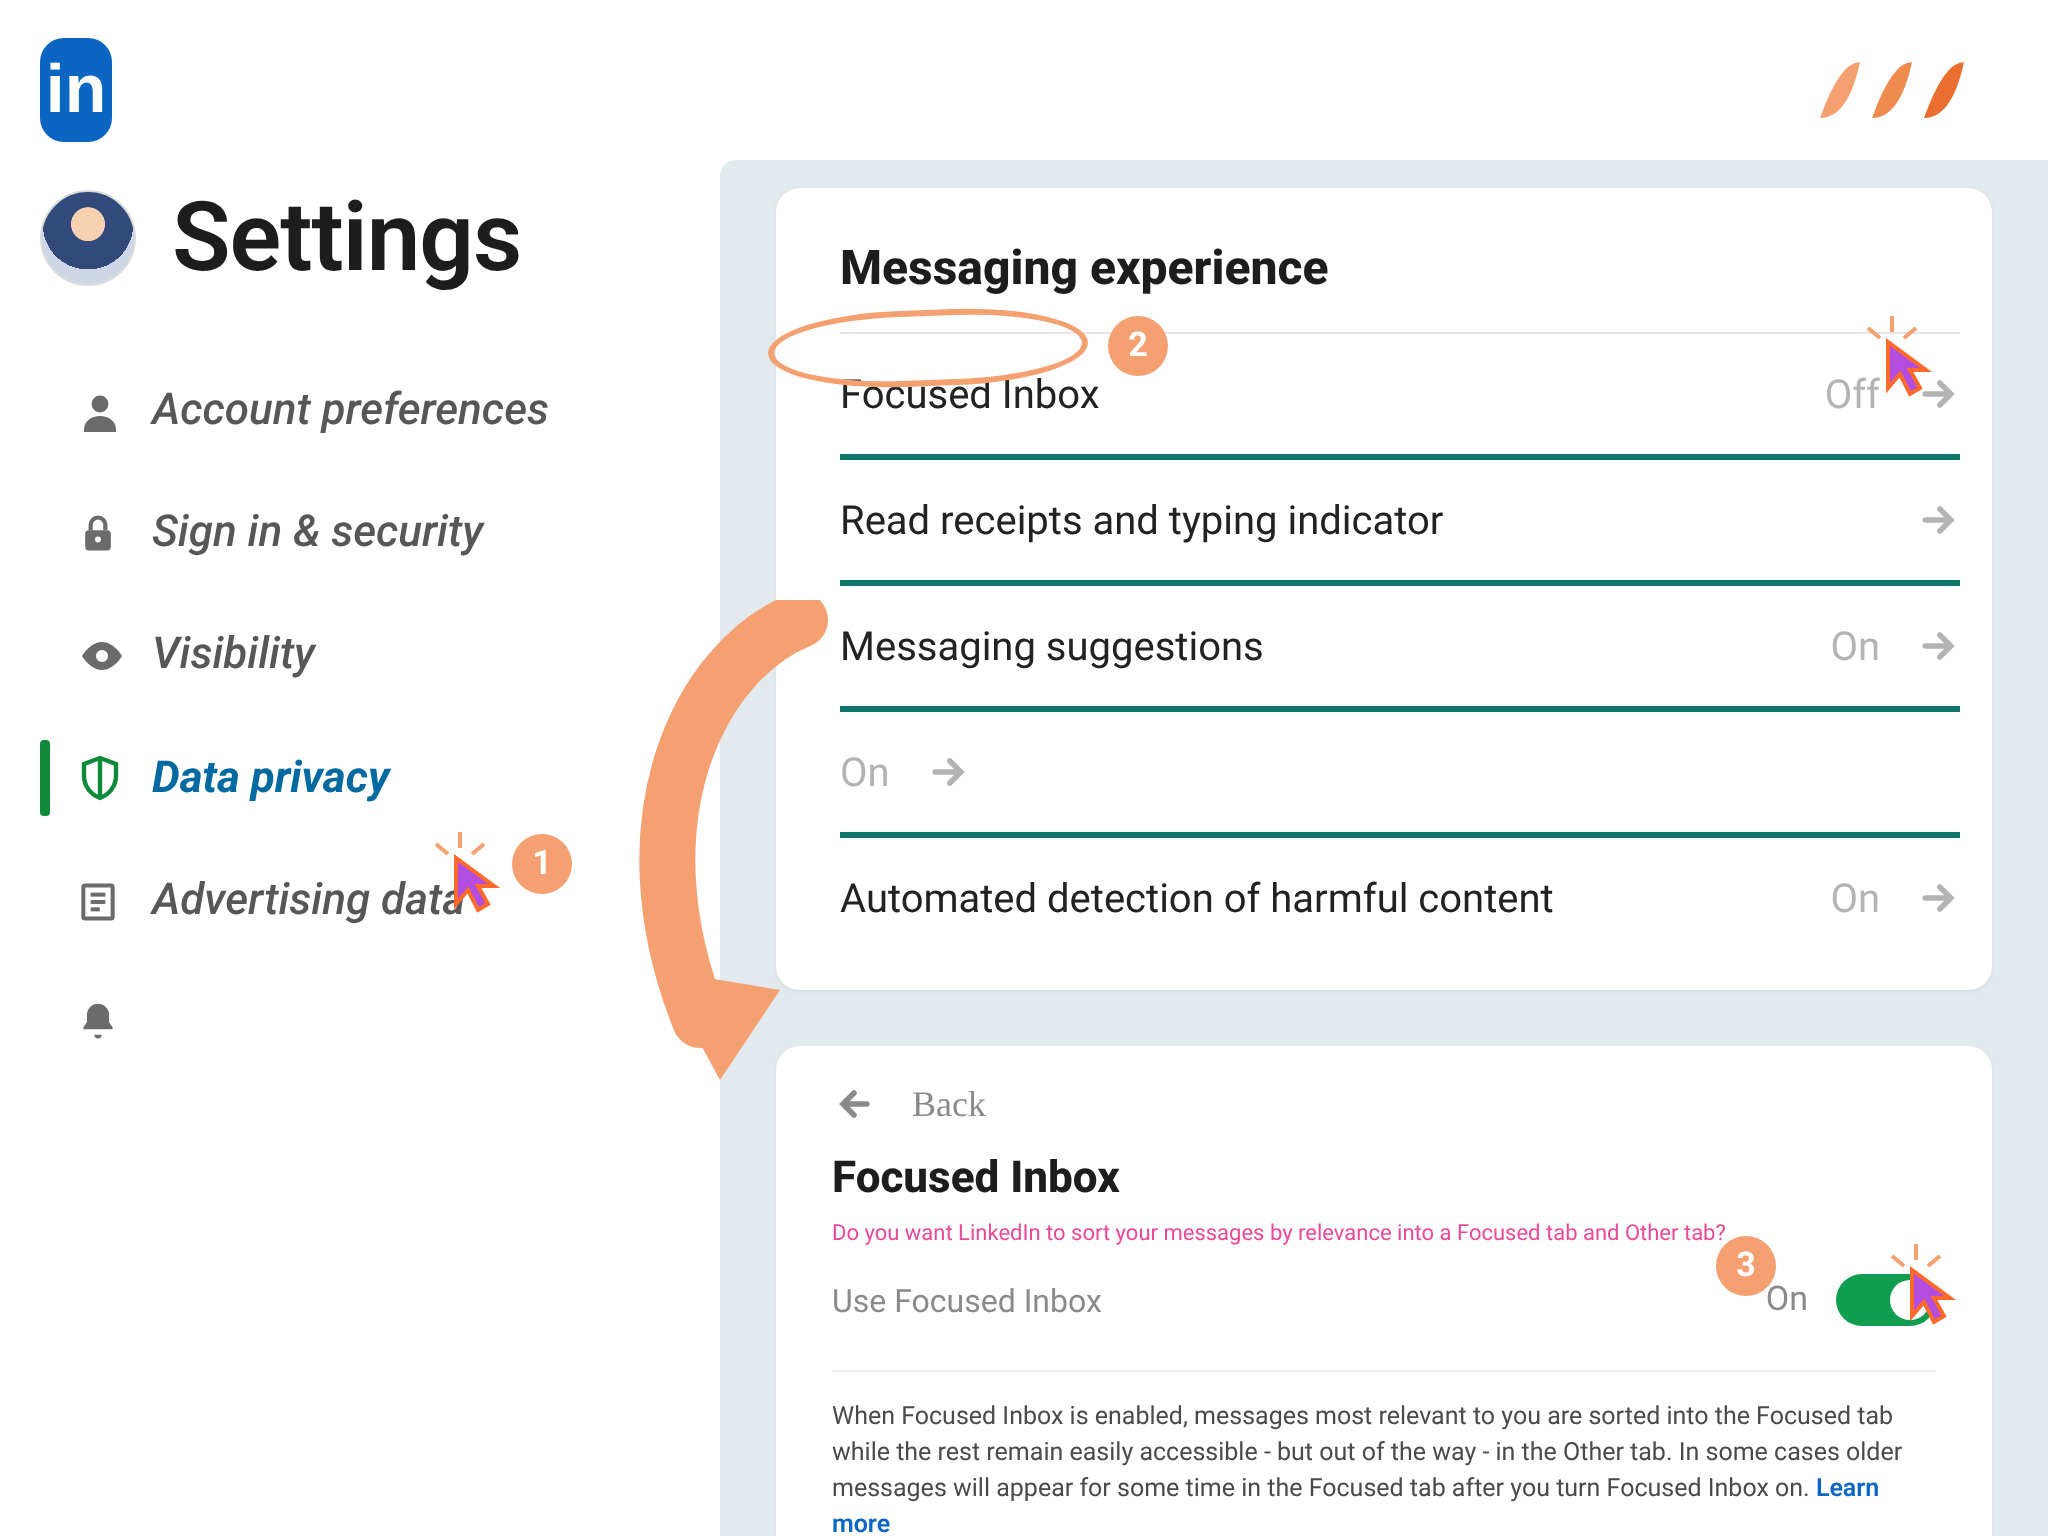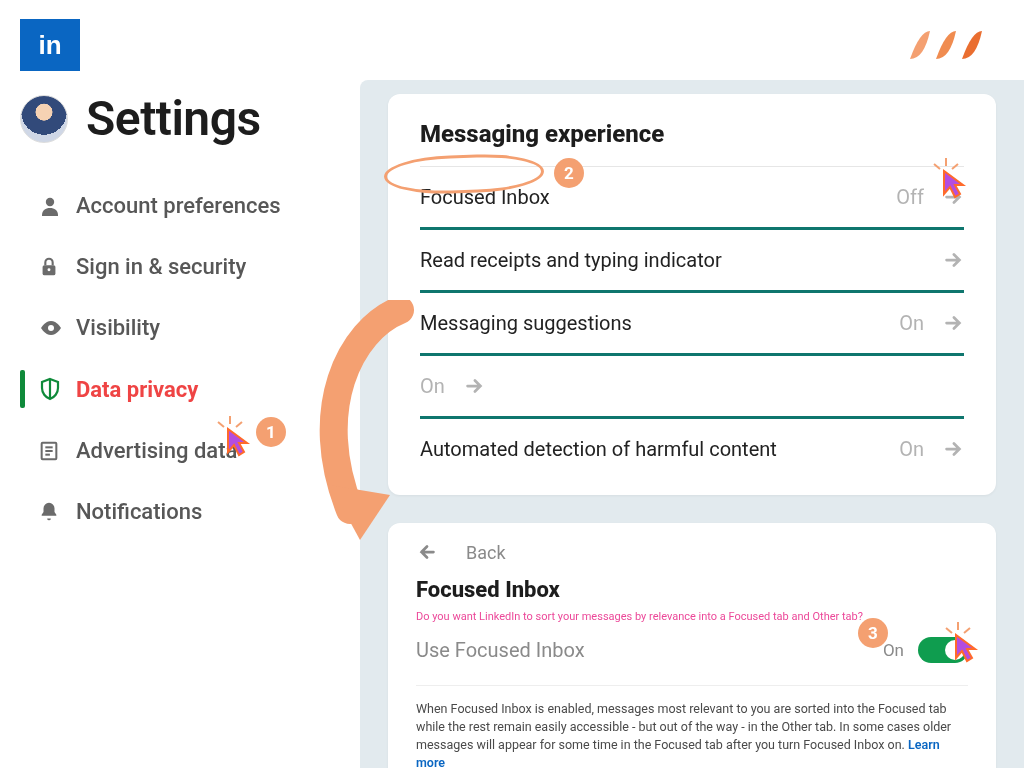--- a/index.html
+++ b/index.html
@@ -8,23 +8,23 @@
     width: 1024px; height: 768px; background: #fff; color: #1d1d1d;
     position: relative; overflow: hidden;
   }
 
   
   .topbar {
     display: flex; justify-content: space-between; align-items: center;
     padding: 20px 18px 10px 20px; height: 80px;
   }
   .li-logo {
-    width: 60px; height: 52px; background: #0a66c2; border-radius: 0;
+    width: 36px; height: 52px; background: #0a66c2; border-radius: 12px;
     display: flex; align-items: center; justify-content: center;
-    color: #fff; font-weight: 800; font-size: 26px; font-family: Arial, sans-serif;
+    color: #fff; font-weight: 800; font-size: 34px; font-family: Arial, sans-serif;
   }
   .brand-swoosh { display: flex; gap: 0; }
   .brand-swoosh svg { display: block; }
 
   
   .layout { display: flex; height: calc(768px - 80px); }
   .sidebar {
     width: 360px; padding: 10px 0 36px 20px; background: #fff;
   }
   .settings-head { display: flex; align-items: center; gap: 18px; margin-bottom: 28px; }
@@ -33,63 +33,64 @@
     background: radial-gradient(circle at 50% 35%, #f6d2b3 0 22%, #324a7a 23% 60%, #cfd7e6 60% 100%);
     border: 1px solid #ddd;
   }
   .settings-title { font-size: 48px; font-weight: 600; letter-spacing: -0.5px; }
 
   .nav { list-style: none; margin-top: 6px; }
   .nav-item {
     display: flex; align-items: center; padding: 18px 10px 18px 18px;
     font-size: 22px; color: #575757; cursor: pointer; position: relative;
     font-weight: 500;
+    font-style: italic;
   }
   .nav-item .icon-wrap { width: 38px; display: flex; align-items: center; justify-content: flex-start; color: #6b6b6b; }
   .nav-item.active {
-    color: #ef4444; font-weight: 700;
+    color: #0369a1; font-weight: 700;
   }
   .nav-item.active::before {
     content: ""; position: absolute; left: 0; top: 12px; bottom: 12px; width: 5px;
     background: #0f8a3a; border-radius: 2px;
   }
   .nav-item.active .icon-wrap { color: #0f8a3a; }
   svg { display: block; }
 
   
   .main {
     flex: 1; background: #e2eaee; padding: 14px 28px 24px 28px;
     border-top-left-radius: 8px;
     overflow: visible;
   }
   .card {
-    background: #fff; border-radius: 12px; padding: 26px 32px 16px 32px;
+    background: #fff; border-radius: 12px; padding: 26px 16px 16px 32px;
     box-shadow: 0 1px 3px rgba(0,0,0,0.05);
     margin-bottom: 28px;
   }
   .card-title { font-size: 24px; font-weight: 800; margin-bottom: 18px; }
 
   .row {
     display: flex; align-items: center; justify-content: space-between;
     padding: 18px 0; border-top: 3px solid #0f766e; font-size: 20px;
     cursor: pointer;
   }
   .row:first-of-type { border-top: 1px solid #e6e6e6; }
   .row-label { color: #222; }
   .row-right { display: flex; align-items: center; gap: 18px; color: #b3b3b3; font-size: 20px; }
   .row-val { color: #b3b3b3; }
   .arrow-right { color: #b3b3b3; }
 
   
   .detail-card { padding: 18px 28px 22px 28px; }
-  .back-row { display: flex; align-items: center; gap: 28px; color: #8a8a8a; font-size: 18px; margin-bottom: 14px; cursor: pointer; }
+  .back-row { display: flex; align-items: center; gap: 18px; color: #8a8a8a; font-size: 18px; margin-bottom: 14px; cursor: pointer; font-family: Liberation Serif, serif; }
   .detail-title { font-size: 22px; font-weight: 800; margin-bottom: 8px; }
   .detail-sub { font-size: 11px; color: #ec4899; margin-bottom: 14px; }
   .toggle-row { display: flex; justify-content: space-between; align-items: center; margin-bottom: 22px; }
-  .toggle-label { color: #8a8a8a; font-size: 20px; }
+  .toggle-label { color: #8a8a8a; font-size: 16px; }
   .toggle-right { display: flex; align-items: center; gap: 14px; }
   .toggle-state { color: #8a8a8a; font-size: 17px; }
   .switch {
     width: 50px; height: 26px; background: #0f9d4f; border-radius: 999px; position: relative;
     cursor: pointer;
   }
   .switch::after {
     content: ""; position: absolute; right: 3px; top: 3px; width: 20px; height: 20px;
     background: #fff; border-radius: 50%;
   }
@@ -185,21 +186,20 @@
         </span>
         <span>Advertising data</span>
       </li>
       <li class="nav-item">
         <span class="icon-wrap">
           <svg width="22" height="24" viewBox="0 0 24 24" fill="currentColor">
               <path d="M12 2a6 6 0 0 0-6 6v4l-2 3v1h16v-1l-2-3V8a6 6 0 0 0-6-6z"></path>
               <path d="M10 19a2 2 0 0 0 4 0z"></path>
             </svg>
         </span>
-        <span>Notifications</span>
       </li>
     </ul>
   </aside>
 
   <main class="main">
 
     <section class="card">
       <h2 class="card-title">Messaging experience</h2>
 
       <div class="row">

